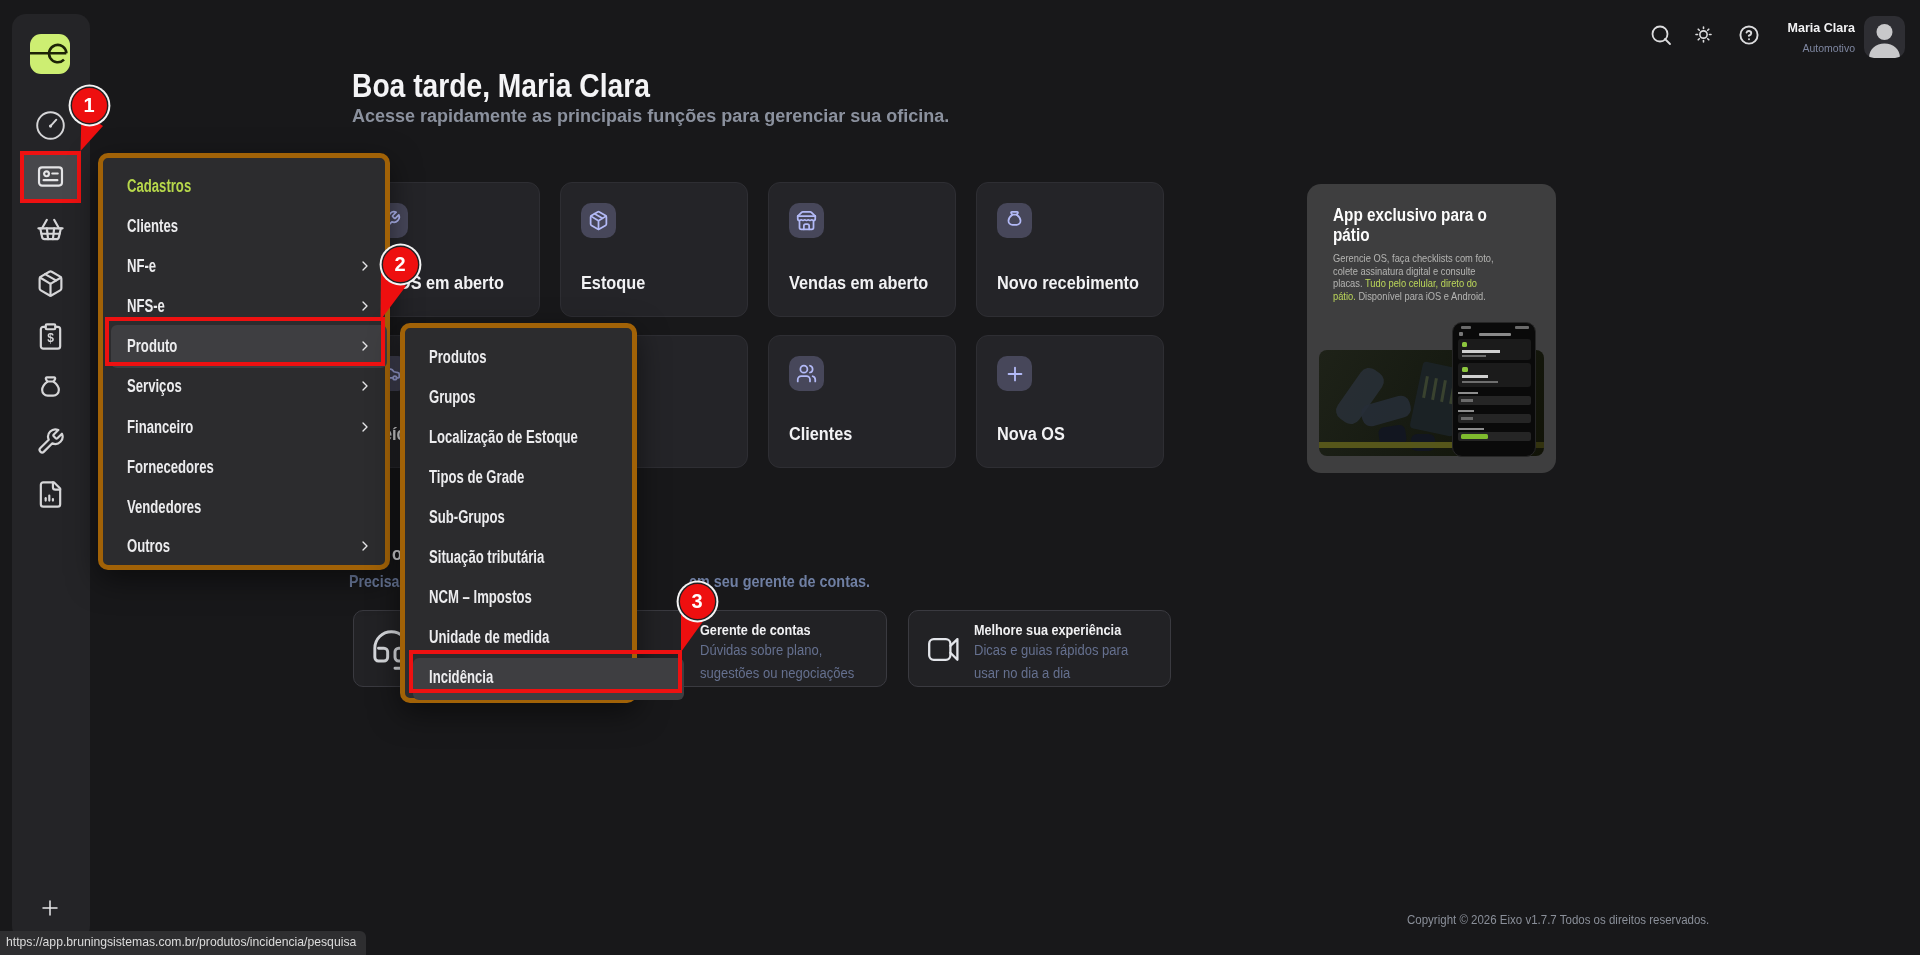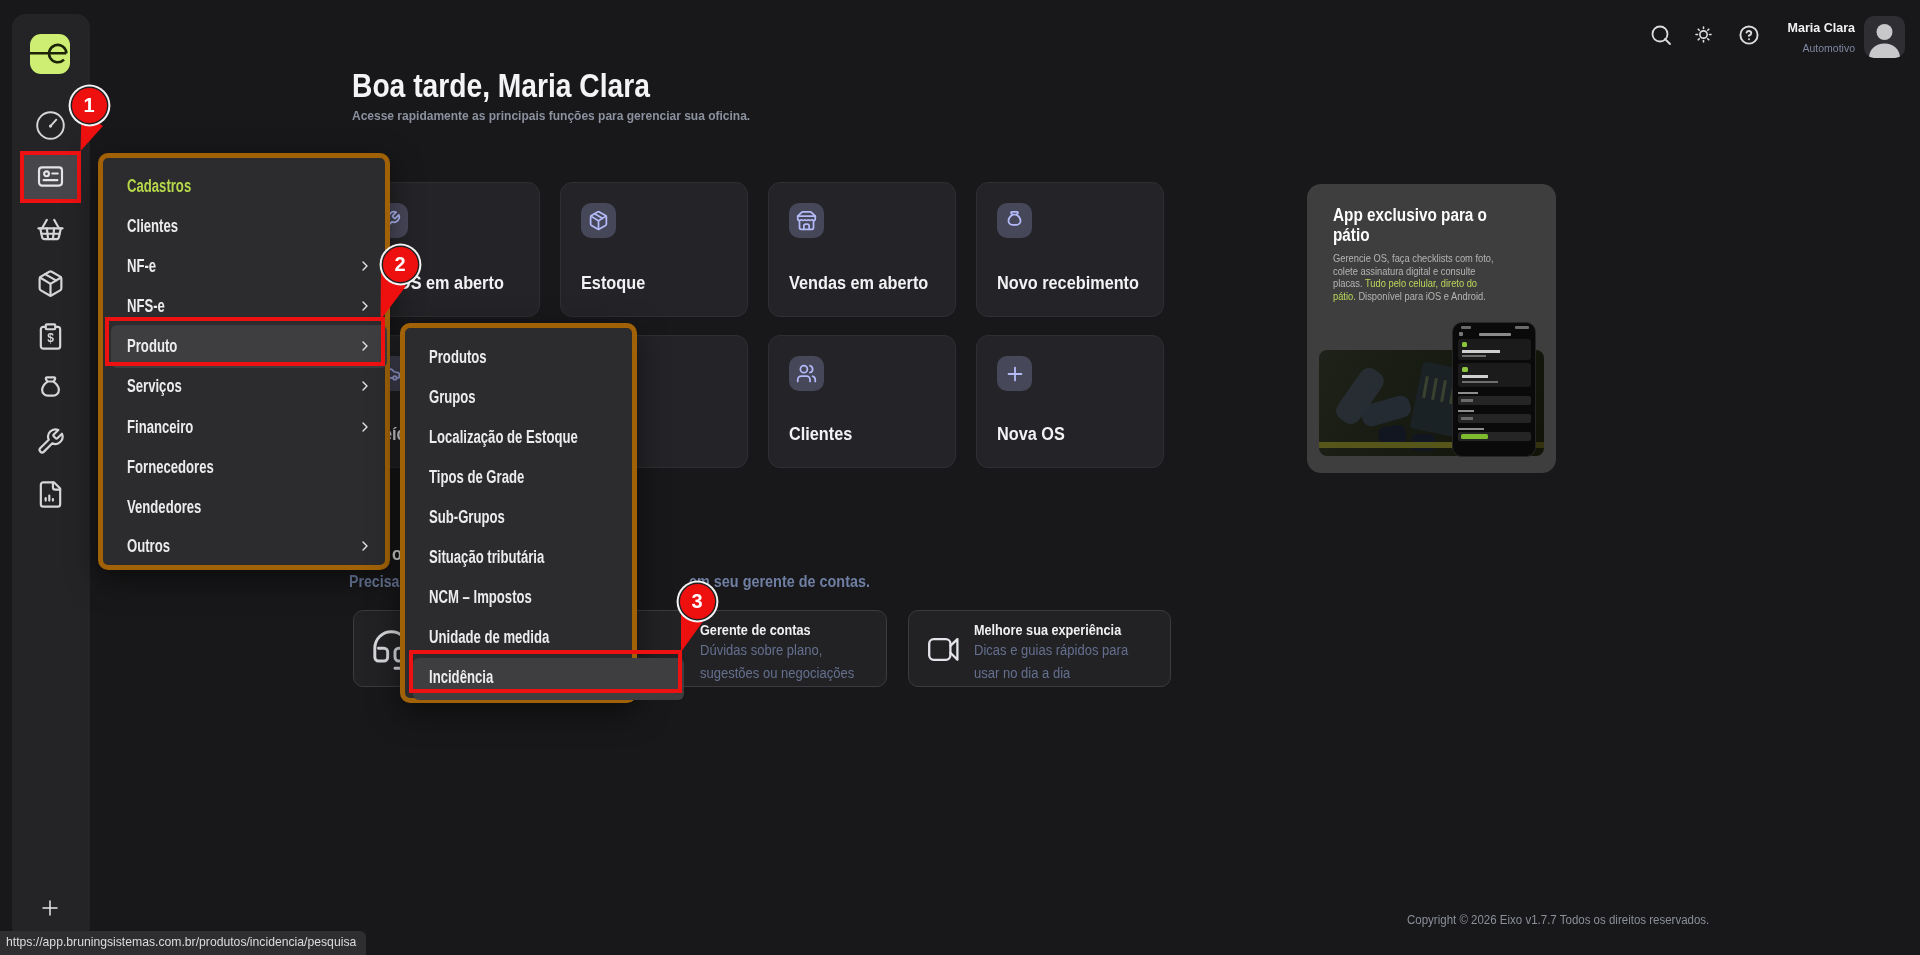--- a/index.html
+++ b/index.html
@@ -113,21 +113,21 @@
     <div class="tile">
         <svg class="lucide" width="22" height="22" viewBox="0 0 24 24">
           <path d="M12 5v14M5 12h14"></path>
         </svg>
       </div>
     <div class="qlabel" style="top:88px;">Nova OS</div>
   </div>
 </div>
 
 <div class="abs cx" style="left:352px; top:66px; font-size:33px; font-weight:bold; color:#f4f4f6; line-height:40px; transform:scaleX(0.855);">Boa tarde, Maria Clara</div>
-<div class="abs cx" style="left:352px; top:108px; font-size:12px; font-weight:bold; color:#8b919e; line-height:16px;">Acesse rapidamente as principais funções para gerenciar sua oficina.</div>
+<div class="abs cx" style="left:352px; top:108px; font-size:18px; font-weight:bold; color:#8b919e; line-height:16px;">Acesse rapidamente as principais funções para gerenciar sua oficina.</div>
 
 <div class="abs" id="promo">
   <div class="abs" style="left:26px; top:200px;"></div>
   <div class="abs cx" style="left:26px; top:21px; font-size:18.8px; font-weight:bold; color:#fcfcfc; line-height:19.6px; transform:scaleX(0.815);">App exclusivo para o<br>pátio</div>
   <div class="abs cx" style="left:26px; top:68px; font-size:11.8px; color:#b5b5b3; line-height:12.5px; transform:scaleX(0.79);">Gerencie OS, faça checklists com foto,<br>colete assinatura digital e consulte<br>placas. <span style="color:#bcd75a;">Tudo pelo celular, direto do</span><br><span style="color:#bcd75a;">pátio.</span> Disponível para iOS e Android.</div>
   <div class="abs" id="photo" style="left:12px; top:166px; width:225px; height:106px; border-radius:8px; background:linear-gradient(120deg,#1e2218 0%,#171b12 45%,#111307 100%); overflow:hidden;">
     <div class="abs" style="left:28px; top:16px; width:26px; height:60px; background:#293038; transform:rotate(35deg); border-radius:10px; opacity:.85;"></div>
     <div class="abs" style="left:42px; top:50px; width:50px; height:22px; background:#272e38; transform:rotate(-16deg); border-radius:9px; opacity:.85;"></div>
     <div class="abs" style="left:60px; top:76px; width:27px; height:20px; background:#121620; border-radius:6px; transform:rotate(-8deg);"></div>
     <div class="abs" style="left:92px; top:84px; width:24px; height:17px; background:#121620; border-radius:6px;"></div>

